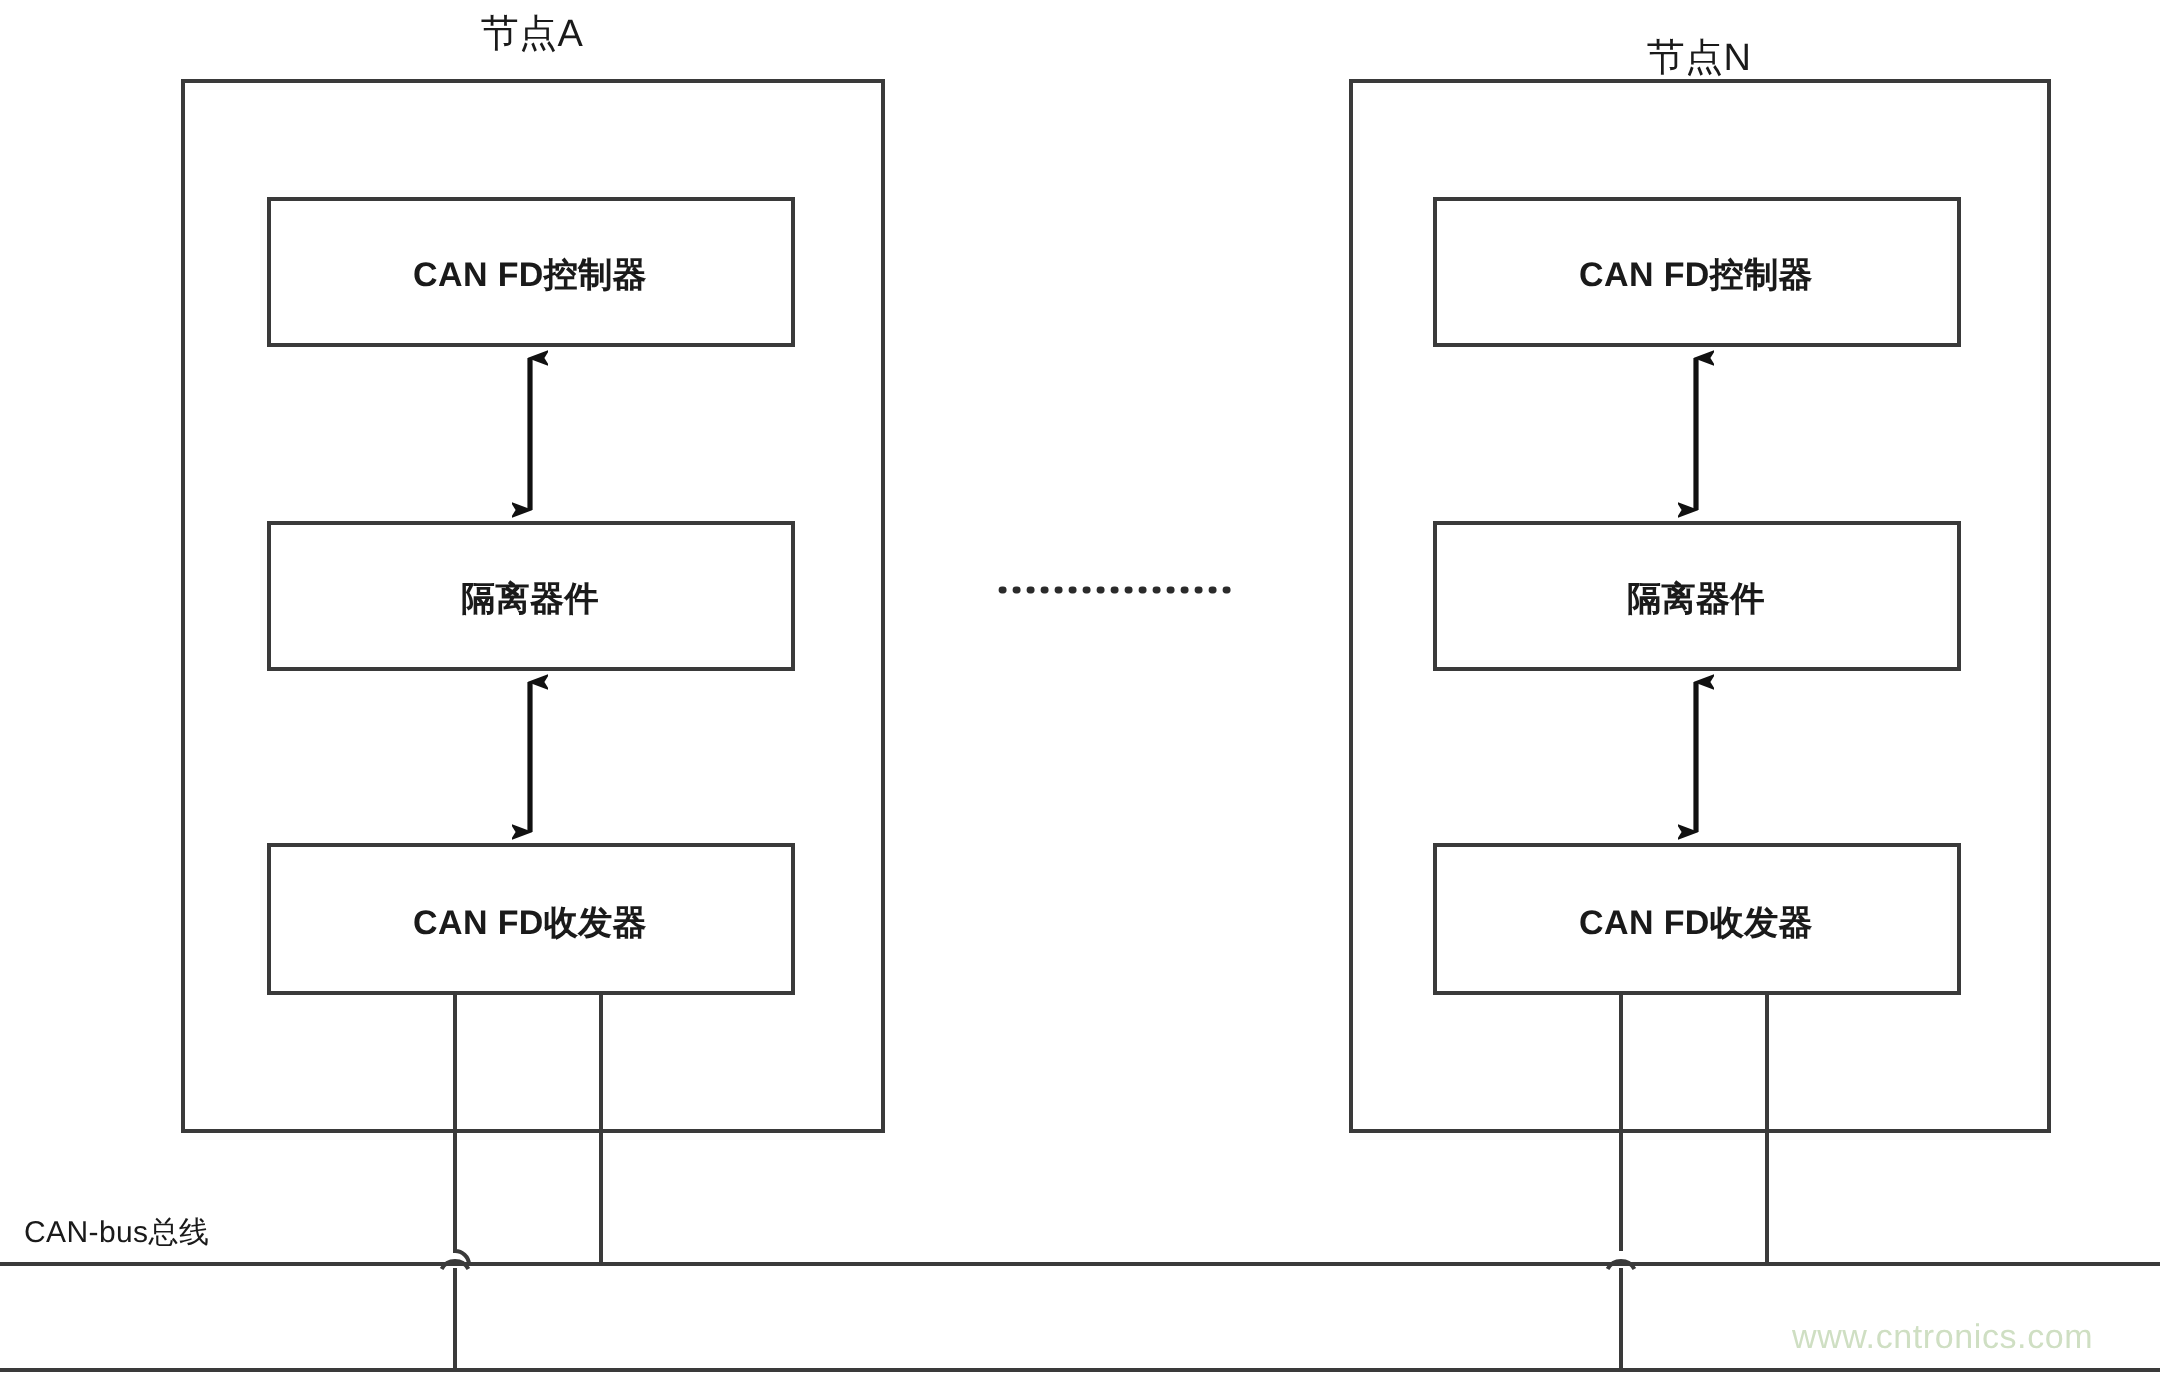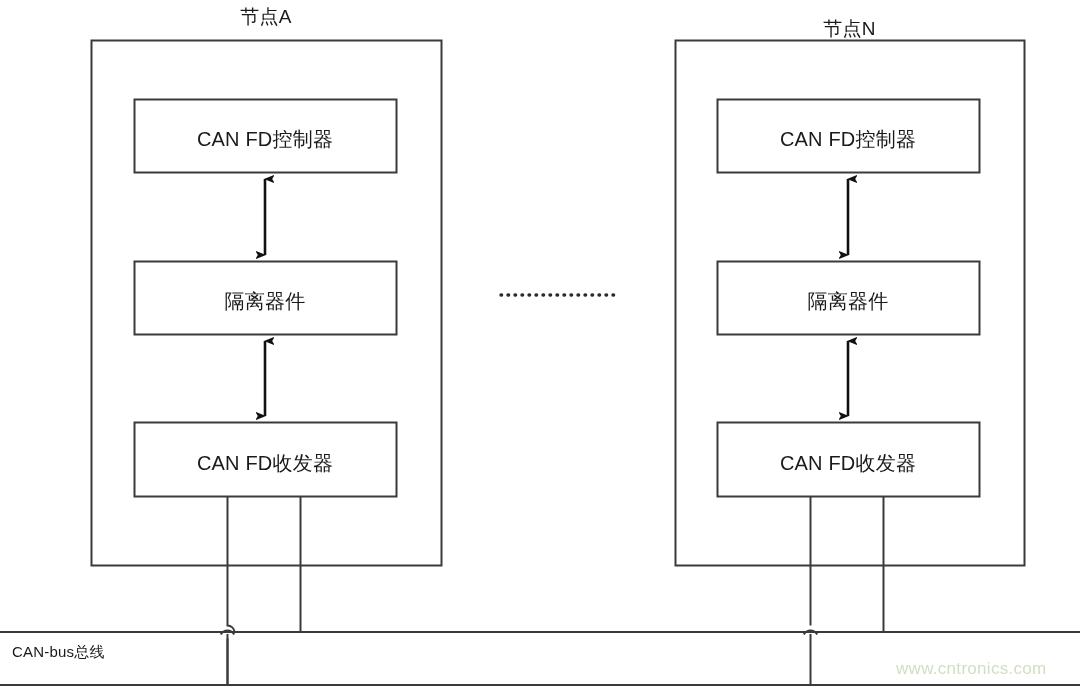--- a/index.html
+++ b/index.html
@@ -26,25 +26,26 @@
   .node-title {
     position: absolute;
     font-size: 19px;
     color: #1a1a1a;
     white-space: nowrap;
     text-align: center;
     letter-spacing: 0.2px;
   }
   .block-label {
     position: absolute;
-    font-size: 20px;
+    font-size: 17px;
     color: #1a1a1a;
     white-space: nowrap;
     text-align: center;
     letter-spacing: 0.2px;
+    font-weight: bold;
   }
   .bus-label {
     position: absolute;
     font-size: 15px;
     color: #1a1a1a;
     white-space: nowrap;
     letter-spacing: 0.2px;
   }
   .watermark {
     position: absolute;
@@ -126,17 +127,17 @@
   <div class="block-label" style="left:134px; top:288px; width:262px;">隔离器件</div>
 
   <div class="block-label" style="left:134px; top:450px; width:262px;">CAN FD收发器</div>
 
   <div class="block-label" style="left:717px; top:126px; width:262px;">CAN FD控制器</div>
 
   <div class="block-label" style="left:717px; top:288px; width:262px;">隔离器件</div>
 
   <div class="block-label" style="left:717px; top:450px; width:262px;">CAN FD收发器</div>
 
-  <div class="bus-label" style="left:12px; top:607px;margin-top:36px;">CAN-bus总线</div>
+  <div class="bus-label" style="left:12px; top:607px;">CAN-bus总线</div>
 
   <div class="watermark" style="left:896px; top:659px;">www.cntronics.com</div>
 
 </div>
 
 </body></html>

